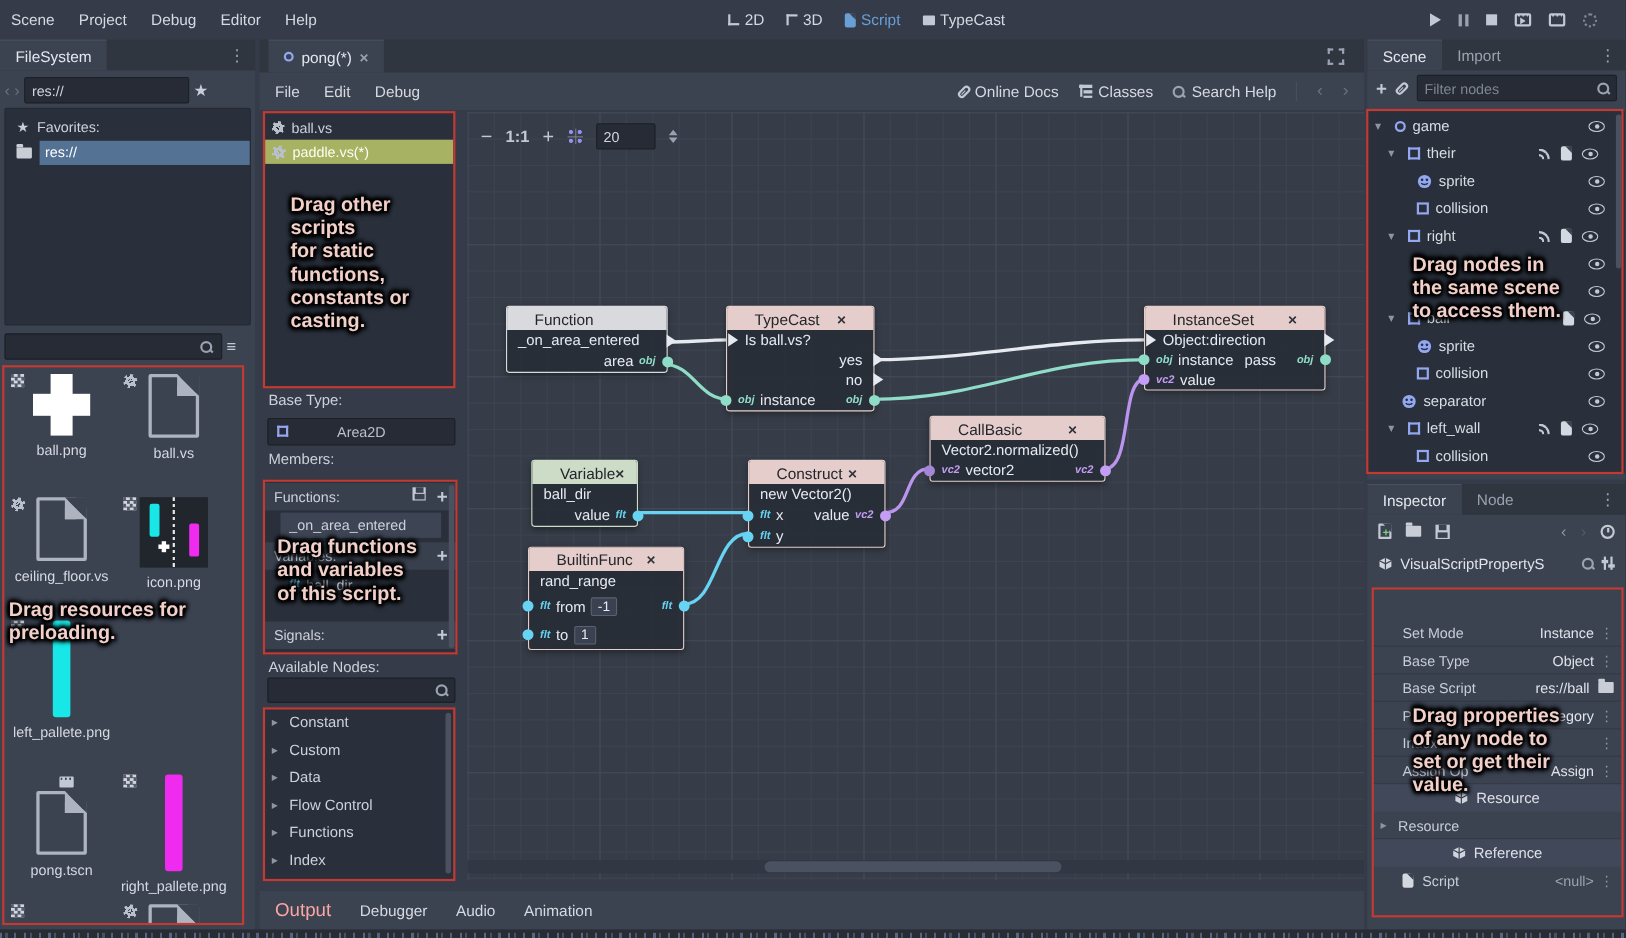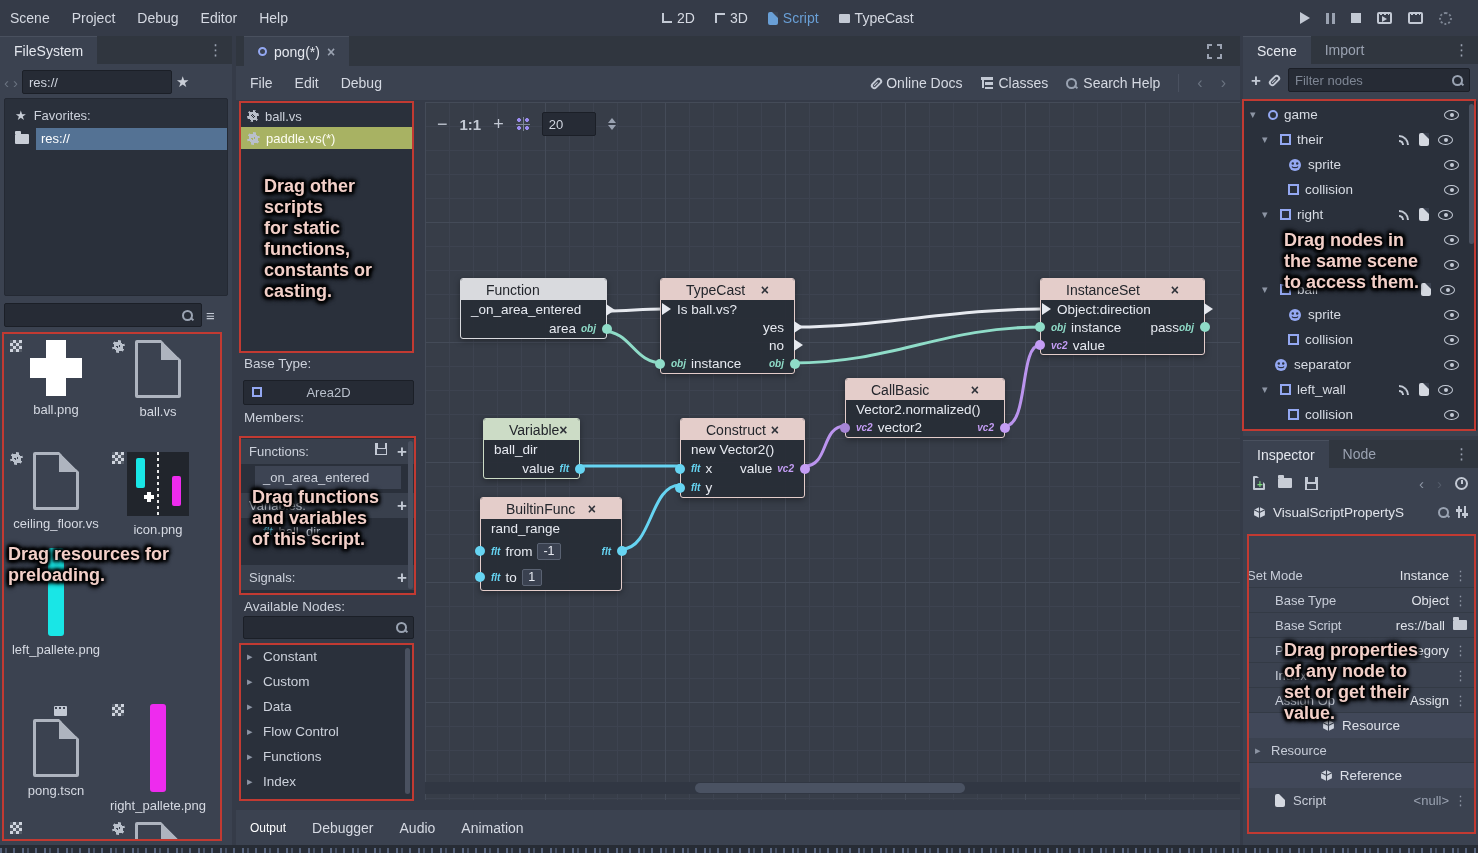--- a/index.html
+++ b/index.html
@@ -192,21 +192,21 @@
         <div style="width:62px;height:64px;margin:0 auto;background:#21252c;position:relative">
           <span style="position:absolute;left:9px;top:6px;width:9px;height:30px;background:#19e6e6;border-radius:2px"></span>
           <span style="position:absolute;right:8px;top:24px;width:9px;height:30px;background:#ee2bee;border-radius:2px"></span>
           <span style="position:absolute;left:30px;top:0;width:2px;height:64px;background:repeating-linear-gradient(#e8e8e8 0 3px,transparent 3px 6px)"></span>
           <span style="position:absolute;left:20px;top:40px;width:4px;height:10px;background:#fff"></span>
           <span style="position:absolute;left:17px;top:43px;width:10px;height:4px;background:#fff"></span>
         </div>
         <div class="flabel">icon.png</div>
       </div>
 
-      <div class="fcell" style="left:4px;top:216px">
+      <div class="fcell" style="left:4px;top:232px">
         <span class="fbadge checker"></span>
         <div style="width:16px;height:88px;margin:0 auto;background:#19e6e6;border-radius:3px"></div>
         <div class="flabel">left_pallete.png</div>
       </div>
 
 
       <div class="fcell" style="left:4px;top:372px">
         <span class="fbadge film"></span>
         <div class="pageL"></div>
         <div class="flabel">pong.tscn</div>
@@ -429,21 +429,21 @@
         <span class="tri l"></span>
         <span>Object:direction</span>
         <span class="tri r"></span>
       </div>
     <div class="nrow sb" style="height:18px">
         <span class="pd l p-obj"></span>
         <span class="fx" style="gap:5px">
           <span class="bdg c-obj">obj</span>
           <span>instance</span>
         </span>
-        <span class="fx" style="gap:0">
+        <span class="fx" style="gap:19px">
           <span>pass</span>
           <span class="bdg c-obj">obj</span>
         </span>
         <span class="pd r p-obj"></span>
       </div>
     <div class="nrow" style="height:18px">
         <span class="pd l p-vc2"></span>
         <span class="bdg c-vc2">vc2</span>
         <span>value</span>
       </div>
@@ -533,21 +533,21 @@
         <span class="bdg c-flt">flt</span>
         <span>to</span>
         <span class="vbox">1</span>
       </div>
   </div>
 
   <div class="ab" style="left:425px;top:782px;width:815px;height:12px;background:#313743"></div>
   <div class="hsb" style="left:695px;top:783px;width:270px"></div>
 
   <div class="ab panel fx" style="left:236px;top:810px;width:1004px;height:35px;gap:26px;padding-left:14px">
-    <span style="font-size:12px;color:#ffffff">Output</span>
+    <span style="font-size:17px;color:#fca5a5">Output</span>
     <span style="font-size:14px;color:#d5d9e2">Debugger</span>
     <span style="font-size:14px;color:#d5d9e2">Audio</span>
     <span style="font-size:14px;color:#d5d9e2">Animation</span>
   </div>
 
   <div class="ab panel" style="left:1243px;top:36px;width:235px;height:400px">
     <div class="tabbar fx" style="height:28px">
       <div class="tab act" style="height:28px">Scene</div>
       <div class="tab" style="height:28px">Import</div>
       <span class="dots3" style="margin-left:auto;padding-right:8px">⋮</span>
@@ -703,21 +703,21 @@
       <svg class="cube" viewBox="0 0 12 12">
           <path d="M6 1l5 2.5v5L6 11 1 8.5v-5z" fill="#cfd4de"></path>
           <path d="M6 1v10M1 3.5l5 2.5 5-2.5" stroke="#3b4250" stroke-width="1" fill="none"></path>
         </svg>
       <span style="font-size:13.5px;color:#e0e3ea;flex:1;overflow:hidden;white-space:nowrap">VisualScriptPropertyS</span>
       <span class="mag"></span>
       <span class="tools"></span>
     </div>
   </div>
 
-  <div class="krow" style="left:1247px;top:563px;">
+  <div class="krow" style="left:1247px;top:563px;padding-left:28px">
       <span>Set Mode</span>
       <span class="kval">Instance</span>
       <span class="kdots">⋮</span>
     </div>
   <div class="krow" style="left:1247px;top:588px;padding-left:28px">
       <span>Base Type</span>
       <span class="kval">Object</span>
       <span class="kdots">⋮</span>
     </div>
   <div class="krow" style="left:1247px;top:613px;padding-left:28px">

